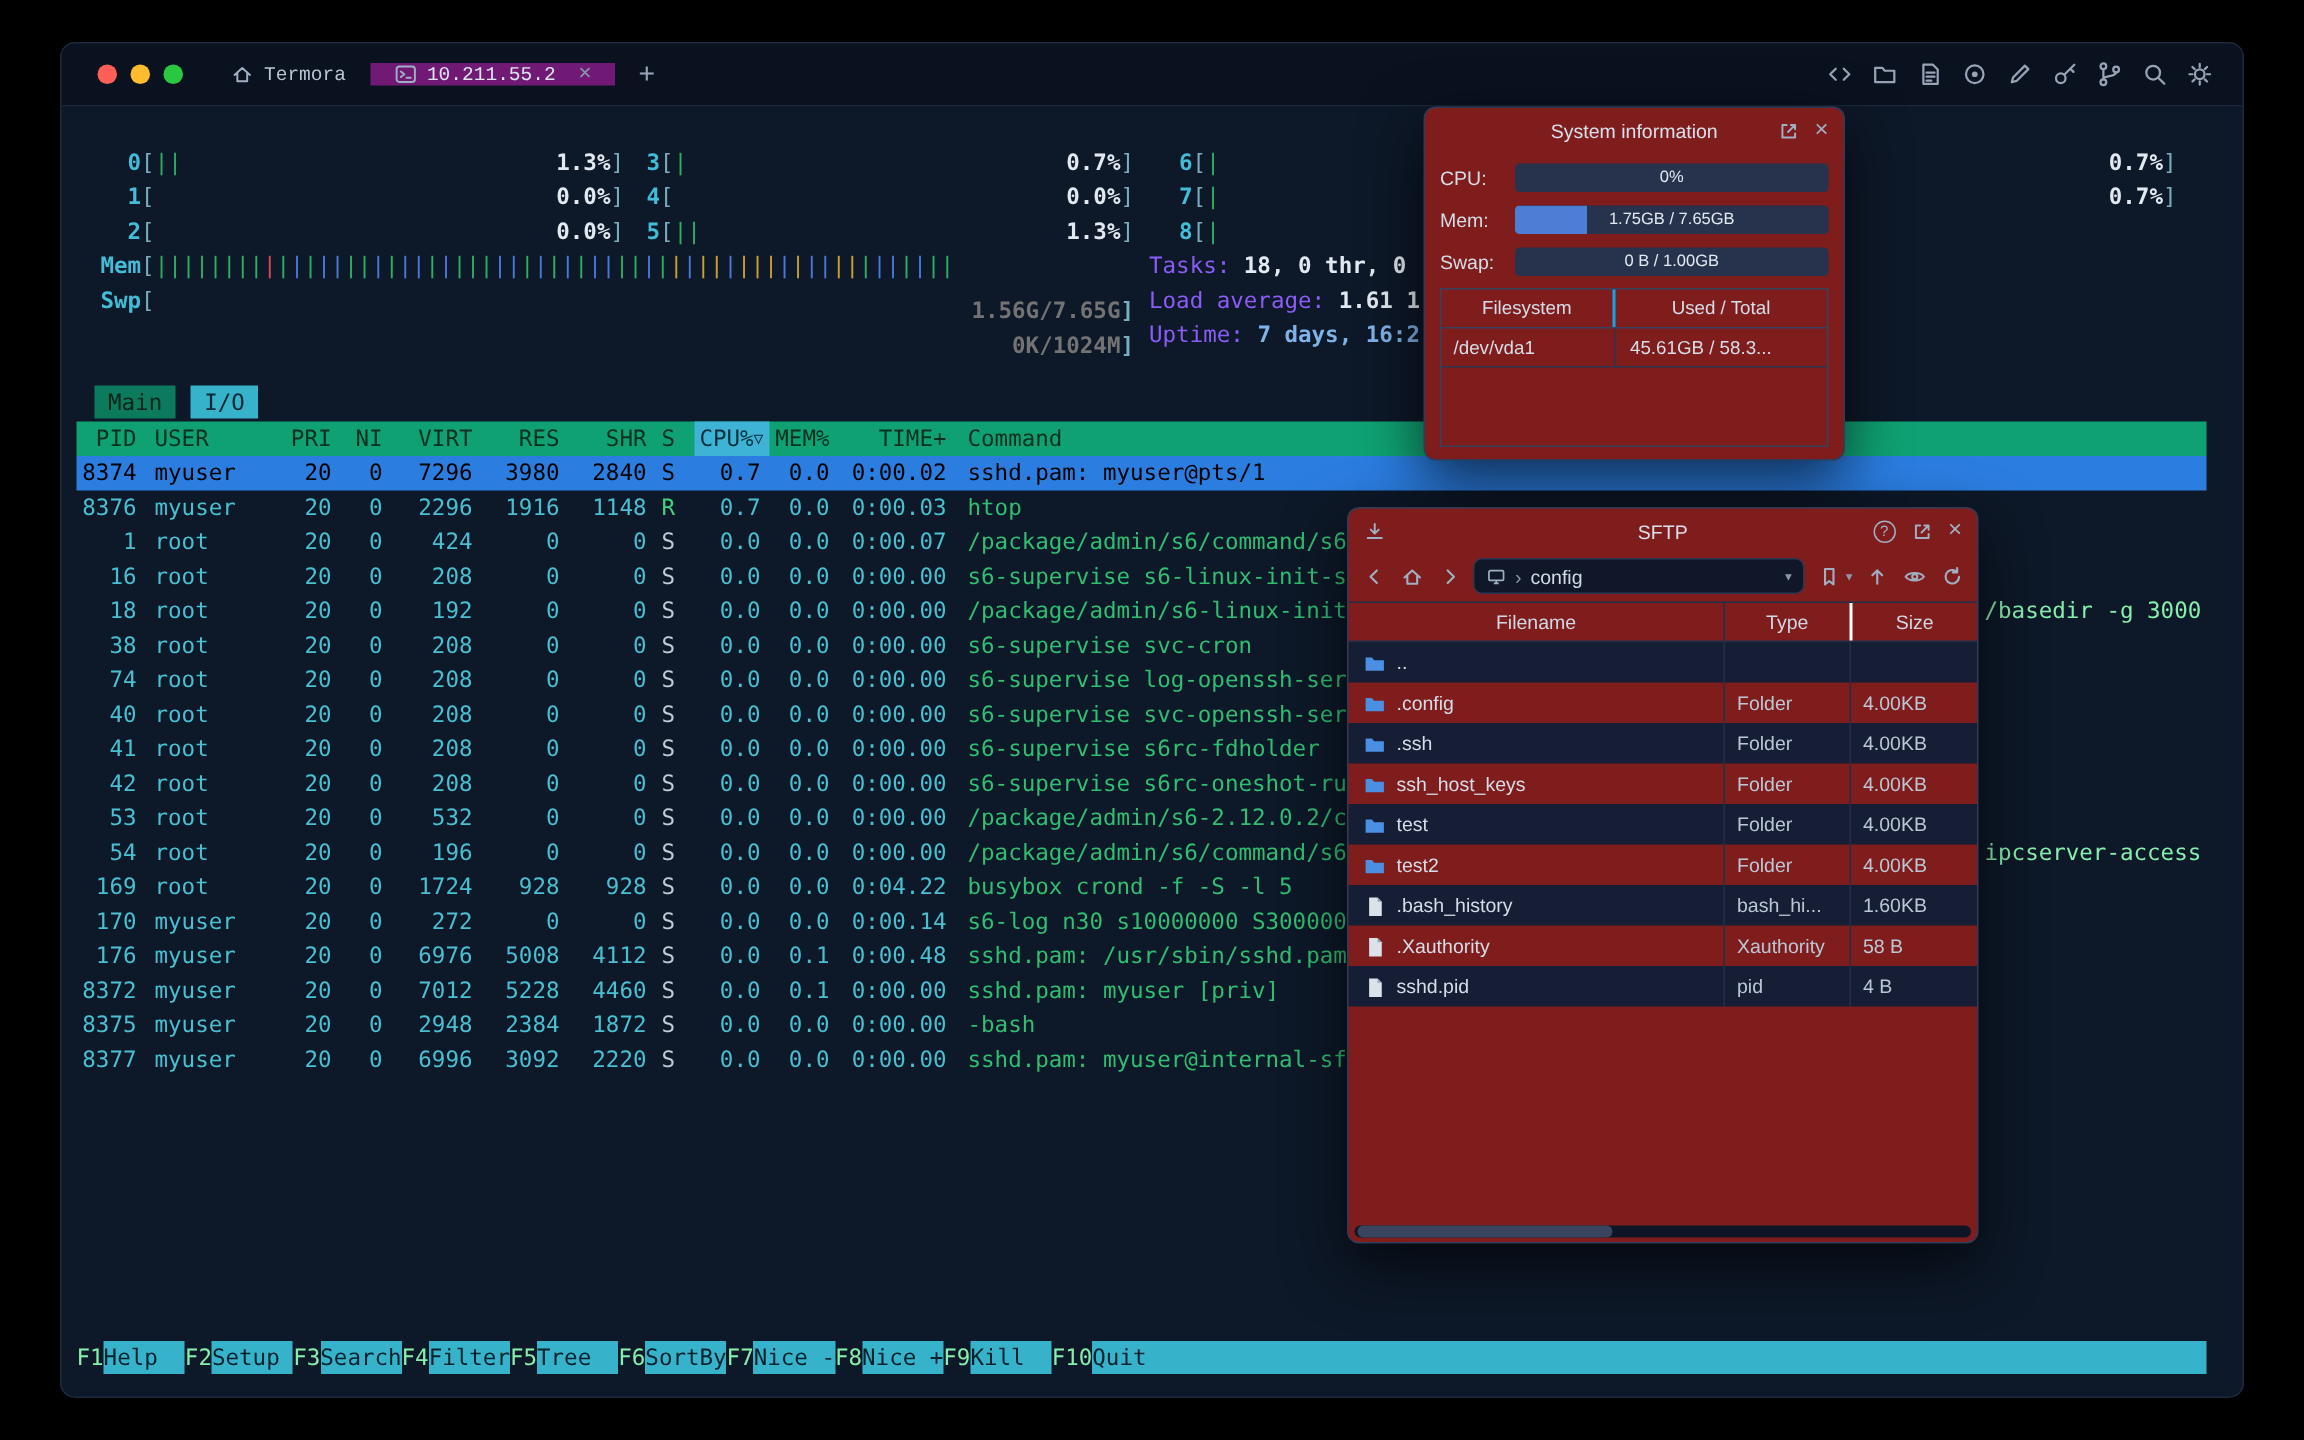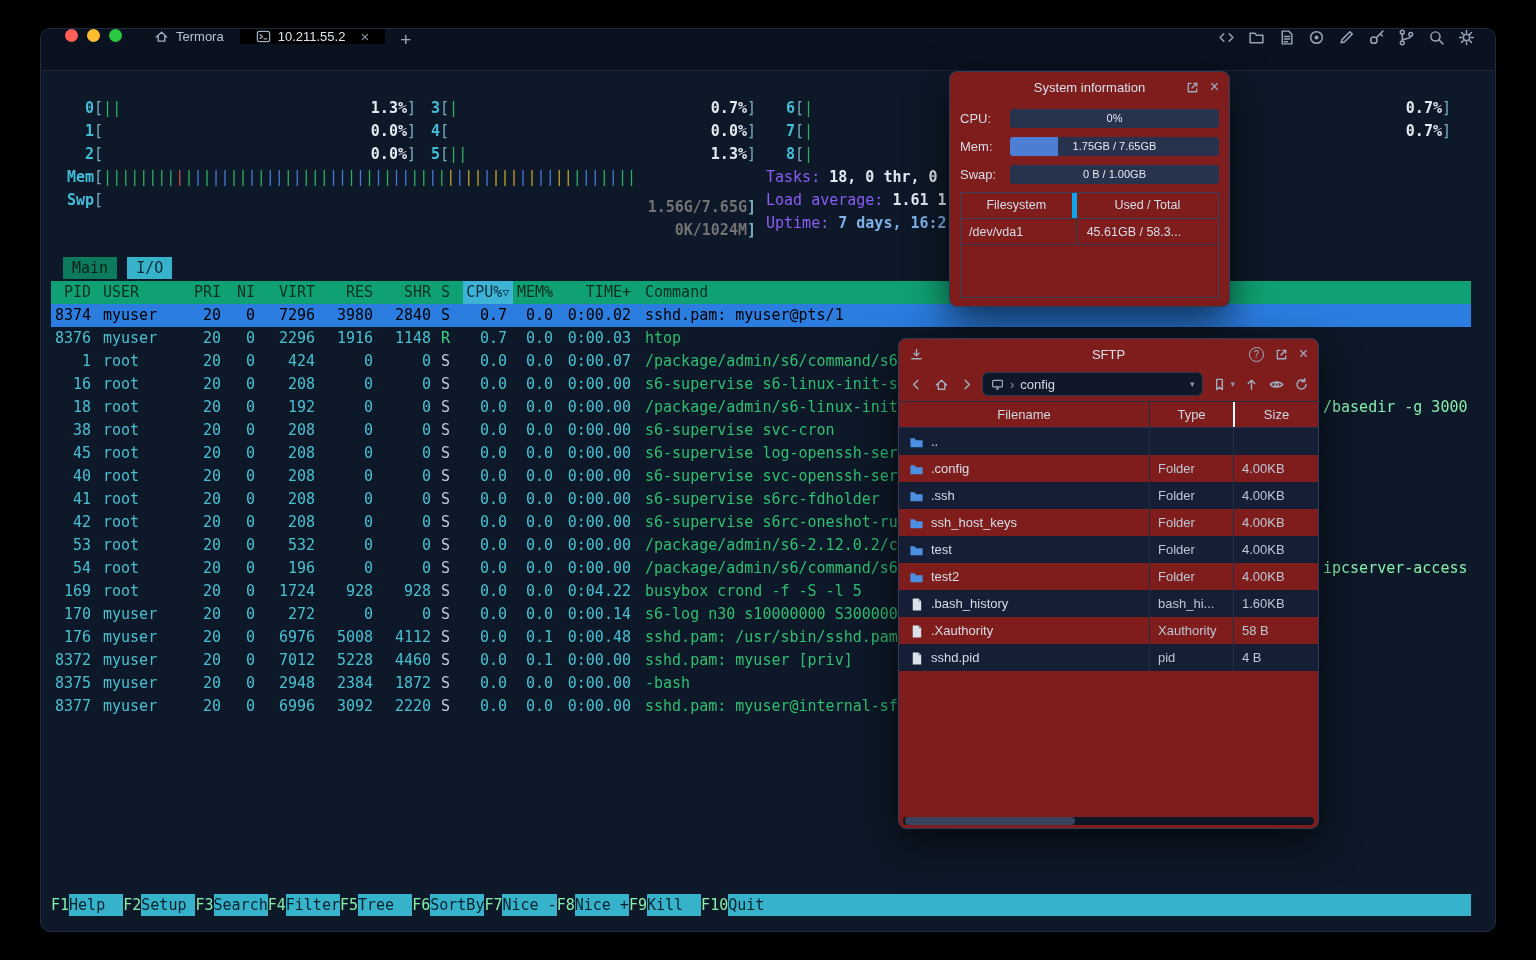--- a/index.html
+++ b/index.html
@@ -4,26 +4,26 @@
 <style>
   * { margin:0; padding:0; box-sizing:border-box; }
   html,body { width:1536px; height:960px; background:#000; overflow:hidden;
               font-family:"Liberation Sans", sans-serif; }
 
   
   .window { position:absolute; left:40px; top:28px; width:1456px; height:904px;
             background:#0d1828; border:1px solid #1f2a3d; border-radius:10px;
             overflow:hidden; box-shadow:0 20px 60px rgba(0,0,0,.7); }
   .titlebar { position:absolute; left:0; top:0; right:0; height:42px; background:#0a1220;
-              border-bottom:1px solid #1b2537; display:flex; align-items:flex-start; }
+              border-bottom:1px solid #1b2537; display:flex; align-items:center;font-family:Liberation Mono, monospace; }
   .traffic { display:flex; align-items:center; gap:9px; padding:0 16px 0 24px; }
   .dot { width:13px; height:13px; border-radius:50%; }
   .dot.red{background:#ff5f57}.dot.yellow{background:#febc2e}.dot.green{background:#28c840}
   .tab { display:flex; align-items:center; gap:7px; padding:0 16px; color:#b9c4d2; font-size:13px; }
-  .tab.active { background:#000000; color:#dde5ef; }
+  .tab.active { background:#701a75; color:#dde5ef; }
   .tab svg { width:15px; height:15px; stroke:#9fb0c2; fill:none; stroke-width:1.4;
              stroke-linecap:round; stroke-linejoin:round; }
   .tab-close { margin-left:8px; color:#8b97a8; font-size:15px; line-height:1; }
   .newtab { display:flex; align-items:center; padding:0 15px; color:#9aa6b8; font-size:19px; }
   .tb-spacer { flex:1; }
   .tb-icons { display:flex; align-items:center; gap:13px; padding-right:20px; }
   .tbi { width:17px; height:17px; display:inline-flex; }
   .tbi svg { width:100%; height:100%; stroke:#98a4b6; fill:none; stroke-width:1.4;
              stroke-linecap:round; stroke-linejoin:round; }
 
@@ -103,21 +103,21 @@
   .sysinfo { left:908px; top:42px; width:281px; height:236px; }
   .sys-body { padding:2px 10px 8px 10px; }
   .srow { display:flex; align-items:center; height:28px; }
   .slabel { width:50px; }
   .sbar { position:relative; flex:1; height:19px; background:#27334c; border-radius:3px; overflow:hidden; }
   .sfill { position:absolute; left:0; top:0; bottom:0; background:#4c7ed6; }
   .sbar-text { position:absolute; inset:0; display:flex; align-items:center; justify-content:center;
                font-size:11px; color:#e3e9f1; }
   .fstable { margin-top:4px; border:1px solid #36425e; height:106px; font-size:12.5px; }
   .fshead { display:flex; height:26px; line-height:25px; border-bottom:1px solid #36425e; }
-  .fshead .c1h { width:45%; text-align:center; border-right:5px solid #0ea5e9; }
+  .fshead .c1h { width:45%; text-align:center; border-right:2px solid #0ea5e9; }
   .fshead .c2h { flex:1; text-align:center; }
   .fsrow { display:flex; height:26px; line-height:26px; border-bottom:1px solid #2a3650; }
   .fsrow .c1 { width:45%; padding-left:8px; border-right:1px solid #2a3650; }
   .fsrow .c2 { flex:1; padding-left:10px; }
 
   .sftp { left:857px; top:309px; width:421px; height:491px; }
   .nav { display:flex; align-items:center; height:30px; padding:0 8px; gap:7px; }
   .nicon { width:18px; height:18px; display:inline-flex; align-items:center; justify-content:center; color:#9fb0c2; }
   .nicon svg { width:15px; height:15px; stroke:#9fb0c2; fill:none; stroke-width:1.5;
                stroke-linecap:round; stroke-linejoin:round; }
@@ -461,21 +461,21 @@
             <span class="pcell r num">0</span>
             <span class="pcell st S">S</span>
             <span class="pcell r num">0.0</span>
             <span class="pcell r num">0.0</span>
             <span class="pcell r num">0:00.00</span>
             <span class="pcell cmd">s6-supervise svc-cron</span>
             <span class="tail"></span>
           </div>
 
           <div class="prow pgrid">
-            <span class="pcell r num">45</span>
+            <span class="pcell r num">74</span>
             <span class="pcell l num">root</span>
             <span class="pcell r num">20</span>
             <span class="pcell r num">0</span>
             <span class="pcell r num">208</span>
             <span class="pcell r num">0</span>
             <span class="pcell r num">0</span>
             <span class="pcell st S">S</span>
             <span class="pcell r num">0.0</span>
             <span class="pcell r num">0.0</span>
             <span class="pcell r num">0:00.00</span>

